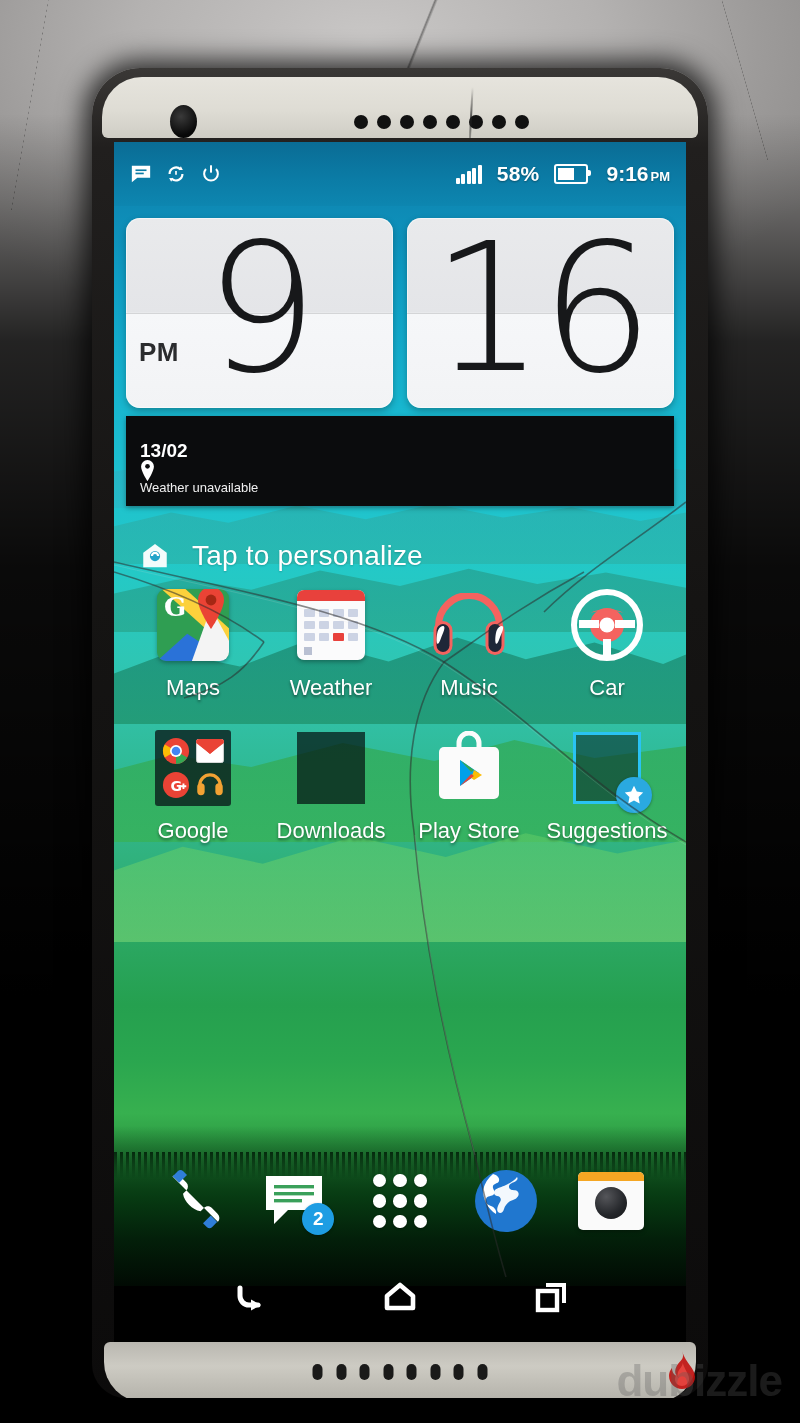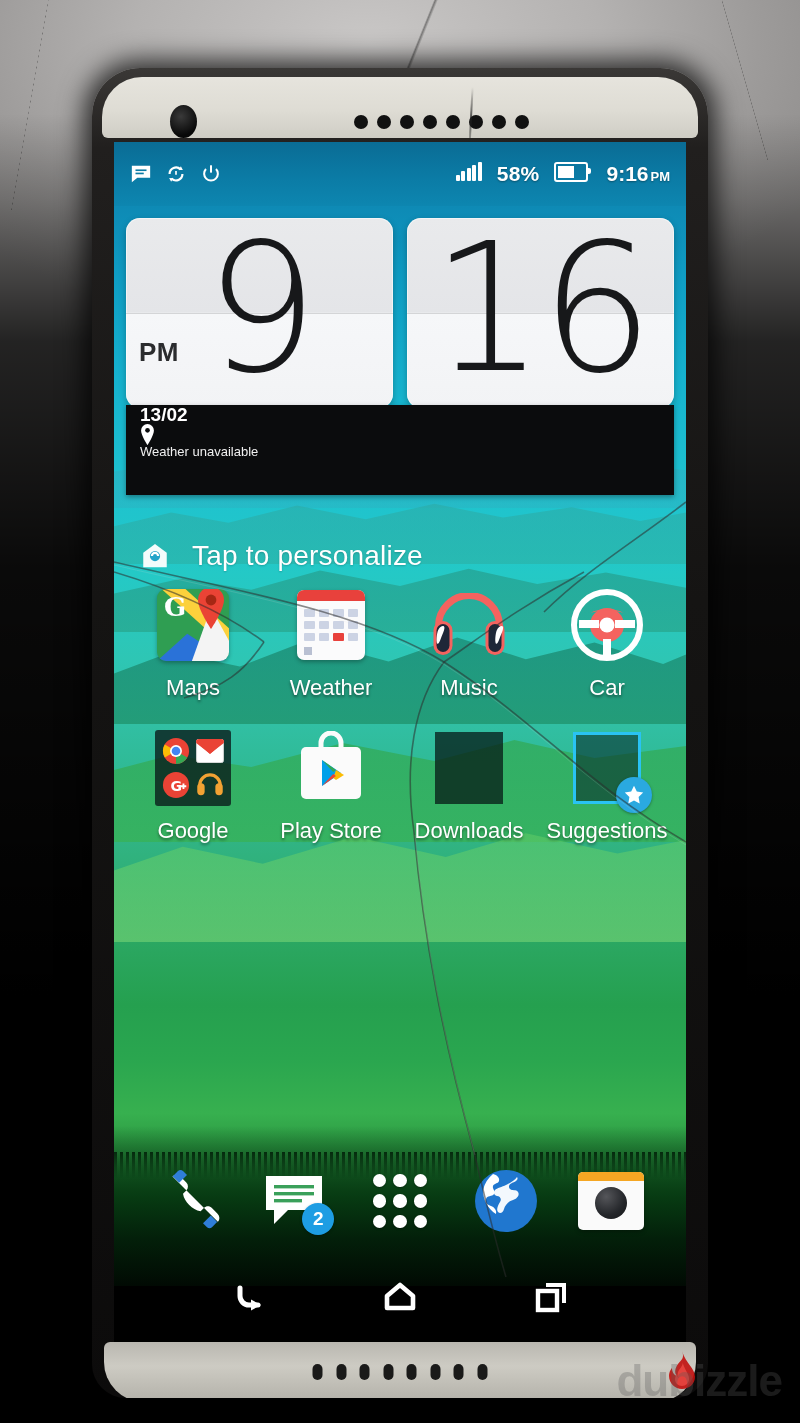--- a/index.html
+++ b/index.html
@@ -122,21 +122,21 @@
   }
 
   
   .statusbar{
     position:absolute;left:0;top:0;width:572px;height:64px;
     background:linear-gradient(180deg,#0a6c95 0%, #0b7ba5 55%, #0d86b0 100%);
     display:flex;align-items:center;justify-content:space-between;
     padding:0 16px;box-sizing:border-box;color:#fff;
   }
   .sb-left{display:flex;align-items:center;gap:13px;}
-  .sb-right{display:flex;align-items:flex-start;gap:15px;}
+  .sb-right{display:flex;align-items:center;gap:15px;}
   .sb-icon{width:22px;height:22px;display:block;}
   .pct{font-size:21px;font-weight:bold;letter-spacing:.2px;text-shadow:0 1px 2px rgba(0,0,0,.35);}
   .clock{font-size:21px;font-weight:bold;text-shadow:0 1px 2px rgba(0,0,0,.35);margin-left:3px;}
   .clock small{font-size:13px;font-weight:bold;margin-left:2px;}
   .bars{display:flex;align-items:flex-end;gap:1.5px;height:19px;}
   .bars i{display:block;width:4px;background:#fff;border-radius:1px;}
   .bars i:nth-child(1){height:6px;}
   .bars i:nth-child(2){height:10px;}
   .bars i:nth-child(3){height:13px;}
   .bars i:nth-child(4){height:16px;}
@@ -164,22 +164,22 @@
     font-family:"DejaVu Sans", sans-serif;letter-spacing:-4px;
     transform:translateY(-4px);
   }
   .ampm{
     position:absolute;left:13px;bottom:40px;font-size:26px;font-weight:bold;color:#2b2c2e;
     letter-spacing:.5px;
   }
 
   
   .weather{
-    position:absolute;left:12px;top:263px;width:548px;height:90px;
-    background:#0b0c0d;color:#fff;box-sizing:border-box;padding:0 14px 0 14px;
+    position:absolute;left:12px;top:274px;width:548px;height:90px;
+    background:#0b0c0d;color:#fff;box-sizing:border-box;padding:25px 14px 0 14px;
     box-shadow:0 2px 5px rgba(0,0,0,.35);
   }
   .w-date{font-size:19px;font-weight:bold;line-height:1.05;}
   .w-loc{display:flex;align-items:center;gap:3px;font-size:26px;font-weight:bold;line-height:1.1;margin-top:-1px;}
   .w-sub{font-size:13px;line-height:1.15;margin-top:0px;color:#f0f0f0;}
   .pin{width:15px;height:21px;display:block;flex:none;}
 
   
   .personalize{
     position:absolute;left:12px;top:390px;width:548px;height:48px;
@@ -482,38 +482,38 @@
                   <rect x="20.8" y="11" width="8" height="13" rx="4" fill="#f2a233"></rect>
                 </svg>
               </div>
             </div>
           </div>
           <span class="applabel">Google</span>
         </div>
 
         <div class="cell">
           <div class="iconbox">
+            <div class="i-dark"></div>
+          </div>
+          <span class="applabel">Downloads</span>
+        </div>
+
+        <div class="cell">
+          <div class="iconbox">
             <svg class="i-play" viewBox="0 0 74 74">
               <path fill="none" stroke="#fbfbfb" stroke-width="5" d="M27 16v-4a10 10 0 0 1 20 0v4"></path>
               <rect x="7" y="16" width="60" height="52" rx="5" fill="#fbfbfb"></rect>
               <path fill="#00a0e9" d="M28 29 47 42 28 55z"></path>
               <path fill="#ffd400" d="M28 29 47 42l-4.6 3.1z" opacity="0"></path>
               <path fill="#34a853" d="M28 29 42 39l-2.8 2z"></path>
               <path fill="#fbbc04" d="M42 39 50 44l-8 5-2.8-2z"></path>
               <path fill="#ea4335" d="M28 55 39.2 43l2.8 2z"></path>
             </svg>
           </div>
           <span class="applabel">Play Store</span>
-        </div>
-
-        <div class="cell">
-          <div class="iconbox">
-            <div class="i-dark"></div>
-          </div>
-          <span class="applabel">Downloads</span>
         </div>
 
         <div class="cell">
           <div class="iconbox">
             <div class="i-sugg">
               <div class="starbadge">
                 <svg width="22" height="22" viewBox="0 0 22 22">
                   <path fill="#fff" d="m11 1.8 2.8 5.8 6.4.9-4.6 4.5 1.1 6.4L11 16.4 5.3 19.4l1.1-6.4L1.8 8.5l6.4-.9z"></path>
                 </svg>
               </div>

